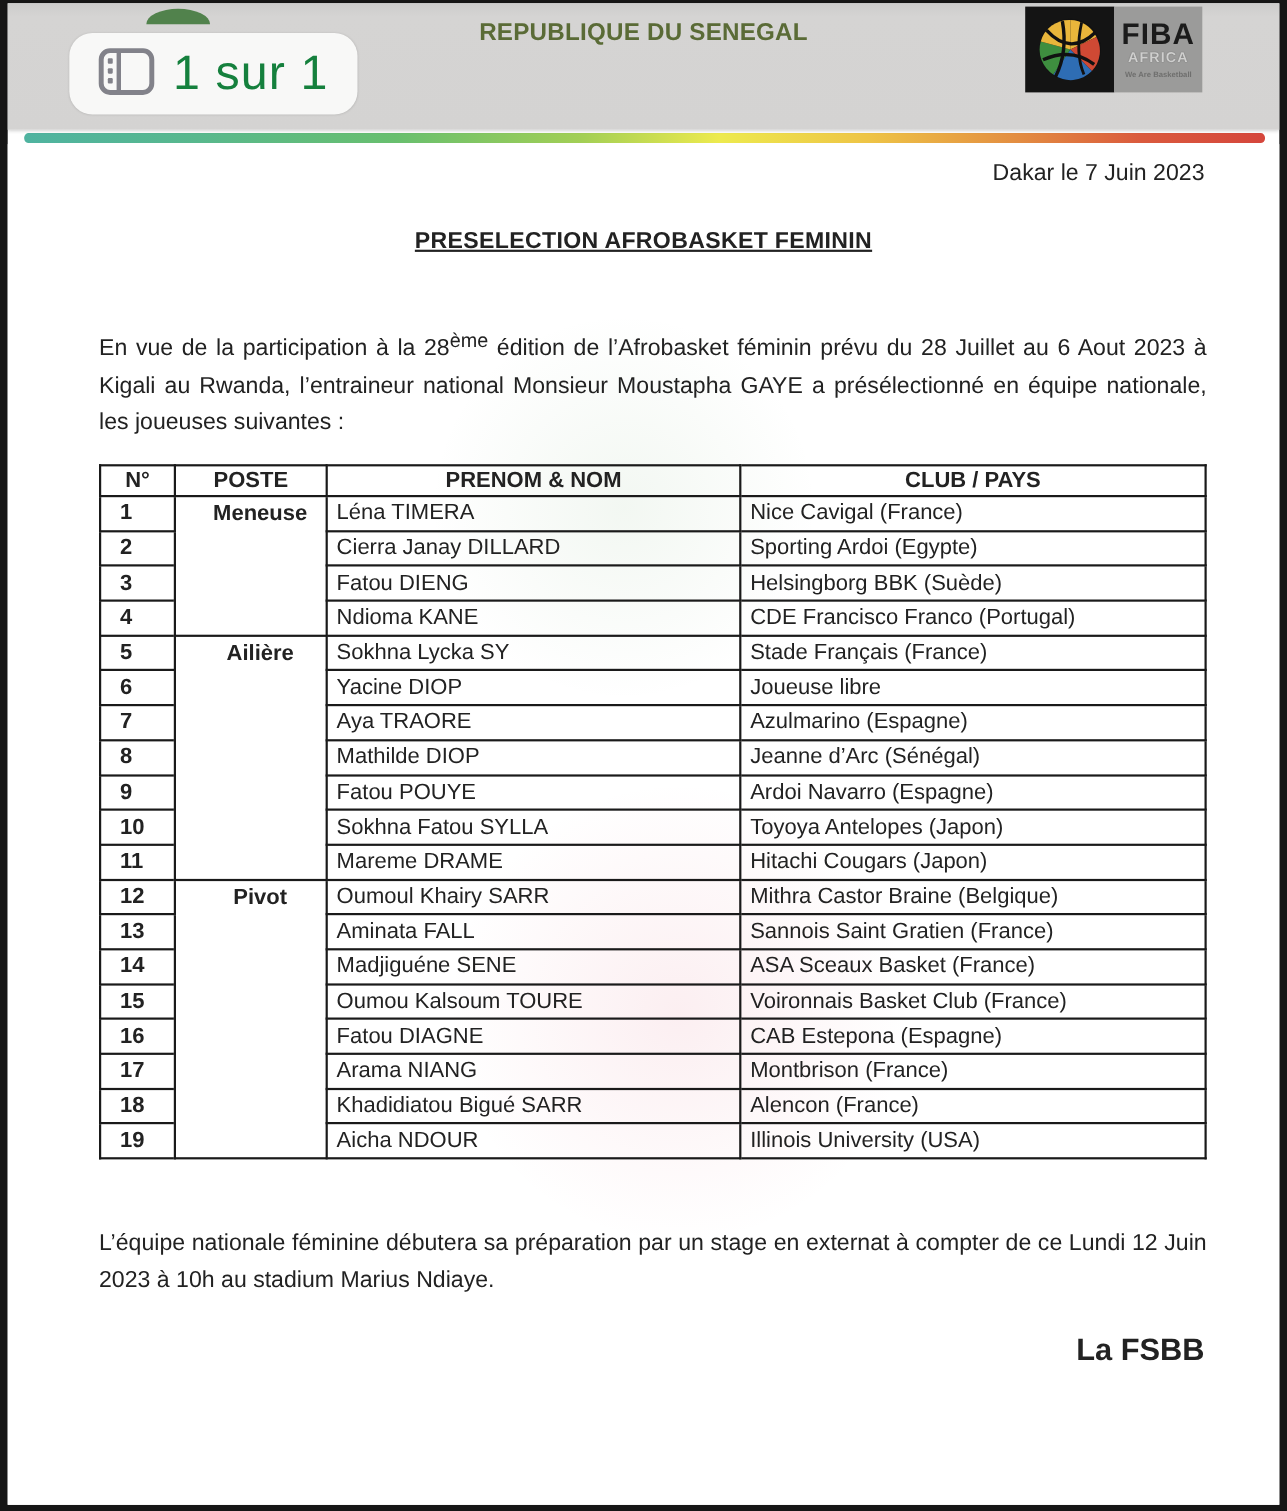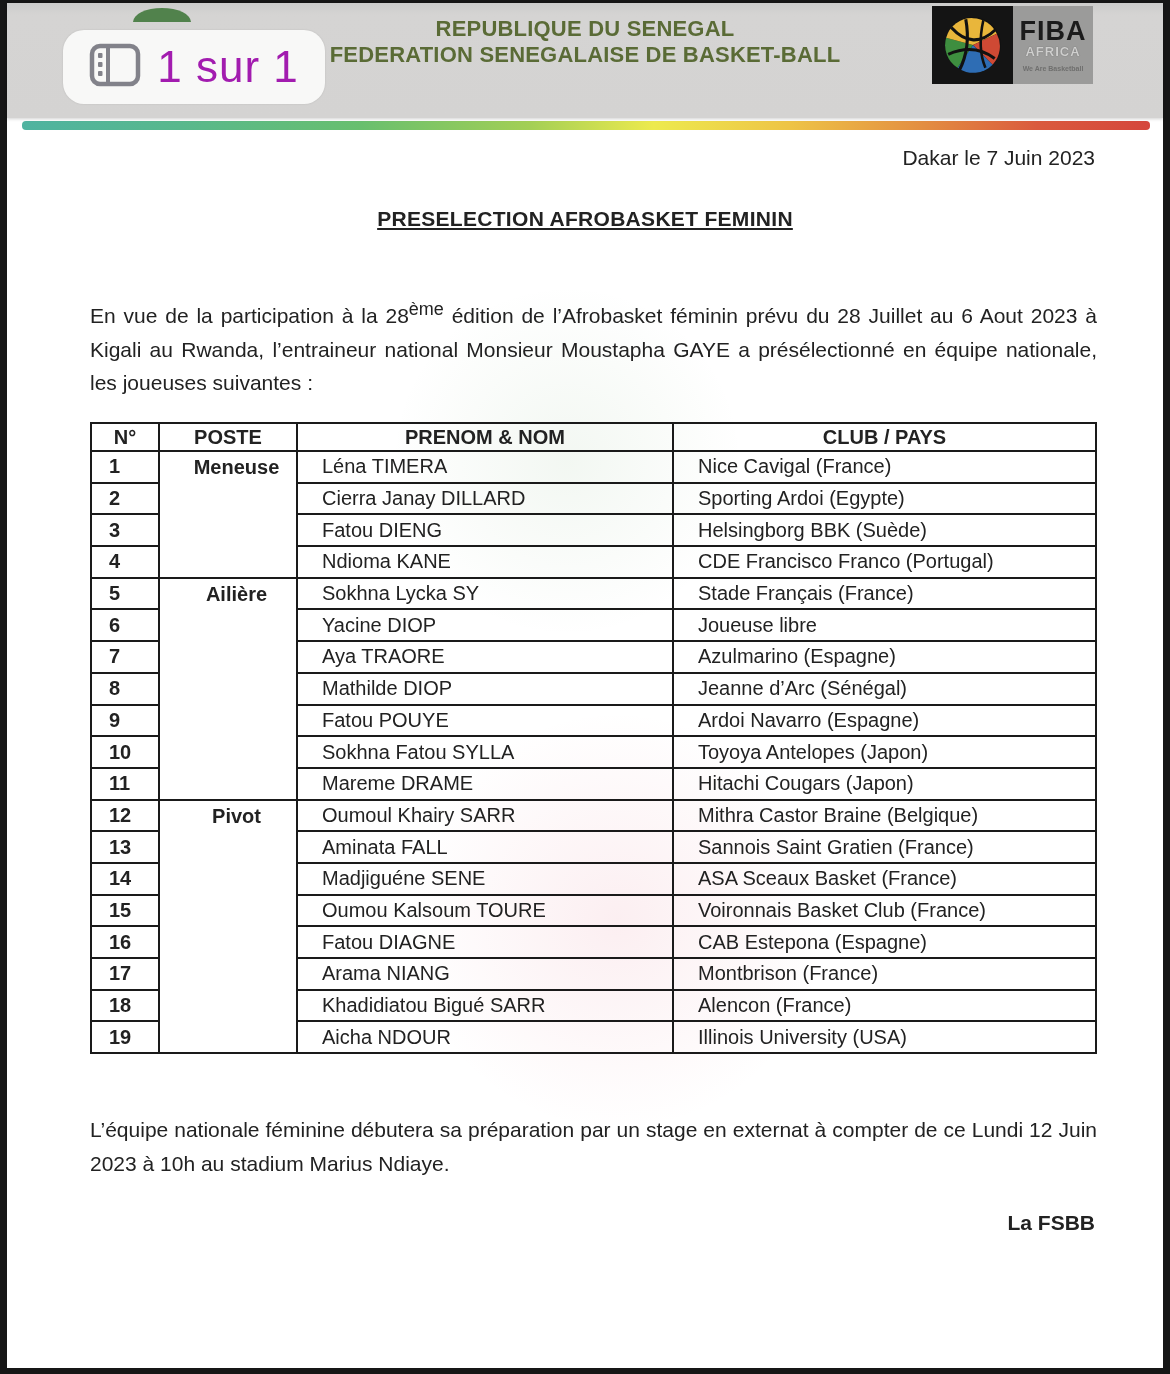--- a/index.html
+++ b/index.html
@@ -27,21 +27,21 @@
     background:#43793d; border-radius:50% 50% 0 0 / 100% 100% 0 0;
     opacity:.9;
   }
   .page-badge {
     position:absolute; left:56px; top:27px; width:262px; height:74px;
     background:#f8f8f7; border-radius:21px;
     display:flex; align-items:center; justify-content:center; gap:16px;
     box-shadow:0 0 2px rgba(0,0,0,.12);
   }
   .page-badge .ind-text {
-    font-size:44px; font-weight:500; color:#a21caf; letter-spacing:1px;
+    font-size:44px; font-weight:500; color:#15803d; letter-spacing:1px;
   }
   .ministry {
     position:absolute; left:0; right:0; top:13px; text-align:center;
     color:var(--olive,#5a6b36); font-weight:bold;
     font-size:22px; line-height:26px; letter-spacing:.2px;
   }
   .fiba-logo {
     position:absolute; left:925px; top:3px; height:62px;
     display:flex;
   }
@@ -91,29 +91,29 @@
     font-size:20px;
   }
   table.players th, table.players td {
     border:2px solid #1a1a1a;
     overflow:hidden; white-space:nowrap;
   }
   table.players th { height:28px; text-align:center; font-size:20px; }
   table.players td { height:31.7px; }
   td.c-num  { font-weight:bold; padding-left:17px; }
   td.c-poste{ font-weight:bold; text-align:center; vertical-align:top; padding-top:4px;padding-left:17px; }
-  td.c-name , td.c-club { padding-left:24px; }
+  td.c-name , td.c-club { padding-left:8px; }
   
   .closing {
     position:absolute; top:982px; left:83px; width:1007px;
     font-size:21px; line-height:34px; text-align:justify;
   }
   .signature {
     position:absolute; top:1080px; right:68px;
-    font-size:21px; font-weight:bold;
+    font-size:28px; font-weight:bold;
   }
 </style>
 </head>
 <body>
 
 <div class="page">
 
   <div class="viewer-bar">
     <div class="green-arc"></div>
 
@@ -125,21 +125,20 @@
           <rect x="9" y="10" width="4.5" height="5" rx="1" fill="#82828a"></rect>
           <rect x="9" y="19" width="4.5" height="5" rx="1" fill="#82828a"></rect>
           <rect x="9" y="28" width="4.5" height="5" rx="1" fill="#82828a"></rect>
         </svg>
       </span>
       <span class="ind-text">1 sur 1</span>
     </div>
 
     <div class="ministry">
       <div>REPUBLIQUE DU SENEGAL</div>
-      <div>FEDERATION SENEGALAISE DE BASKET-BALL</div>
     </div>
 
     <div class="fiba-logo">
       <div class="fiba-ball-box">
         <svg width="62" height="62" viewBox="0 0 60 60">
           <circle cx="30" cy="30" r="27" fill="#111"></circle>
           <path d="M30,4 A26,26 0 0 1 53,19 L30,30 Z" fill="#e9b63b"></path>
           <path d="M53,19 A26,26 0 0 1 49,49 L30,30 Z" fill="#cf4934"></path>
           <path d="M49,49 A26,26 0 0 1 15,52 L30,30 Z" fill="#2e6db4"></path>
           <path d="M15,52 A26,26 0 0 1 4,23 L30,30 Z" fill="#3e8e3f"></path>

